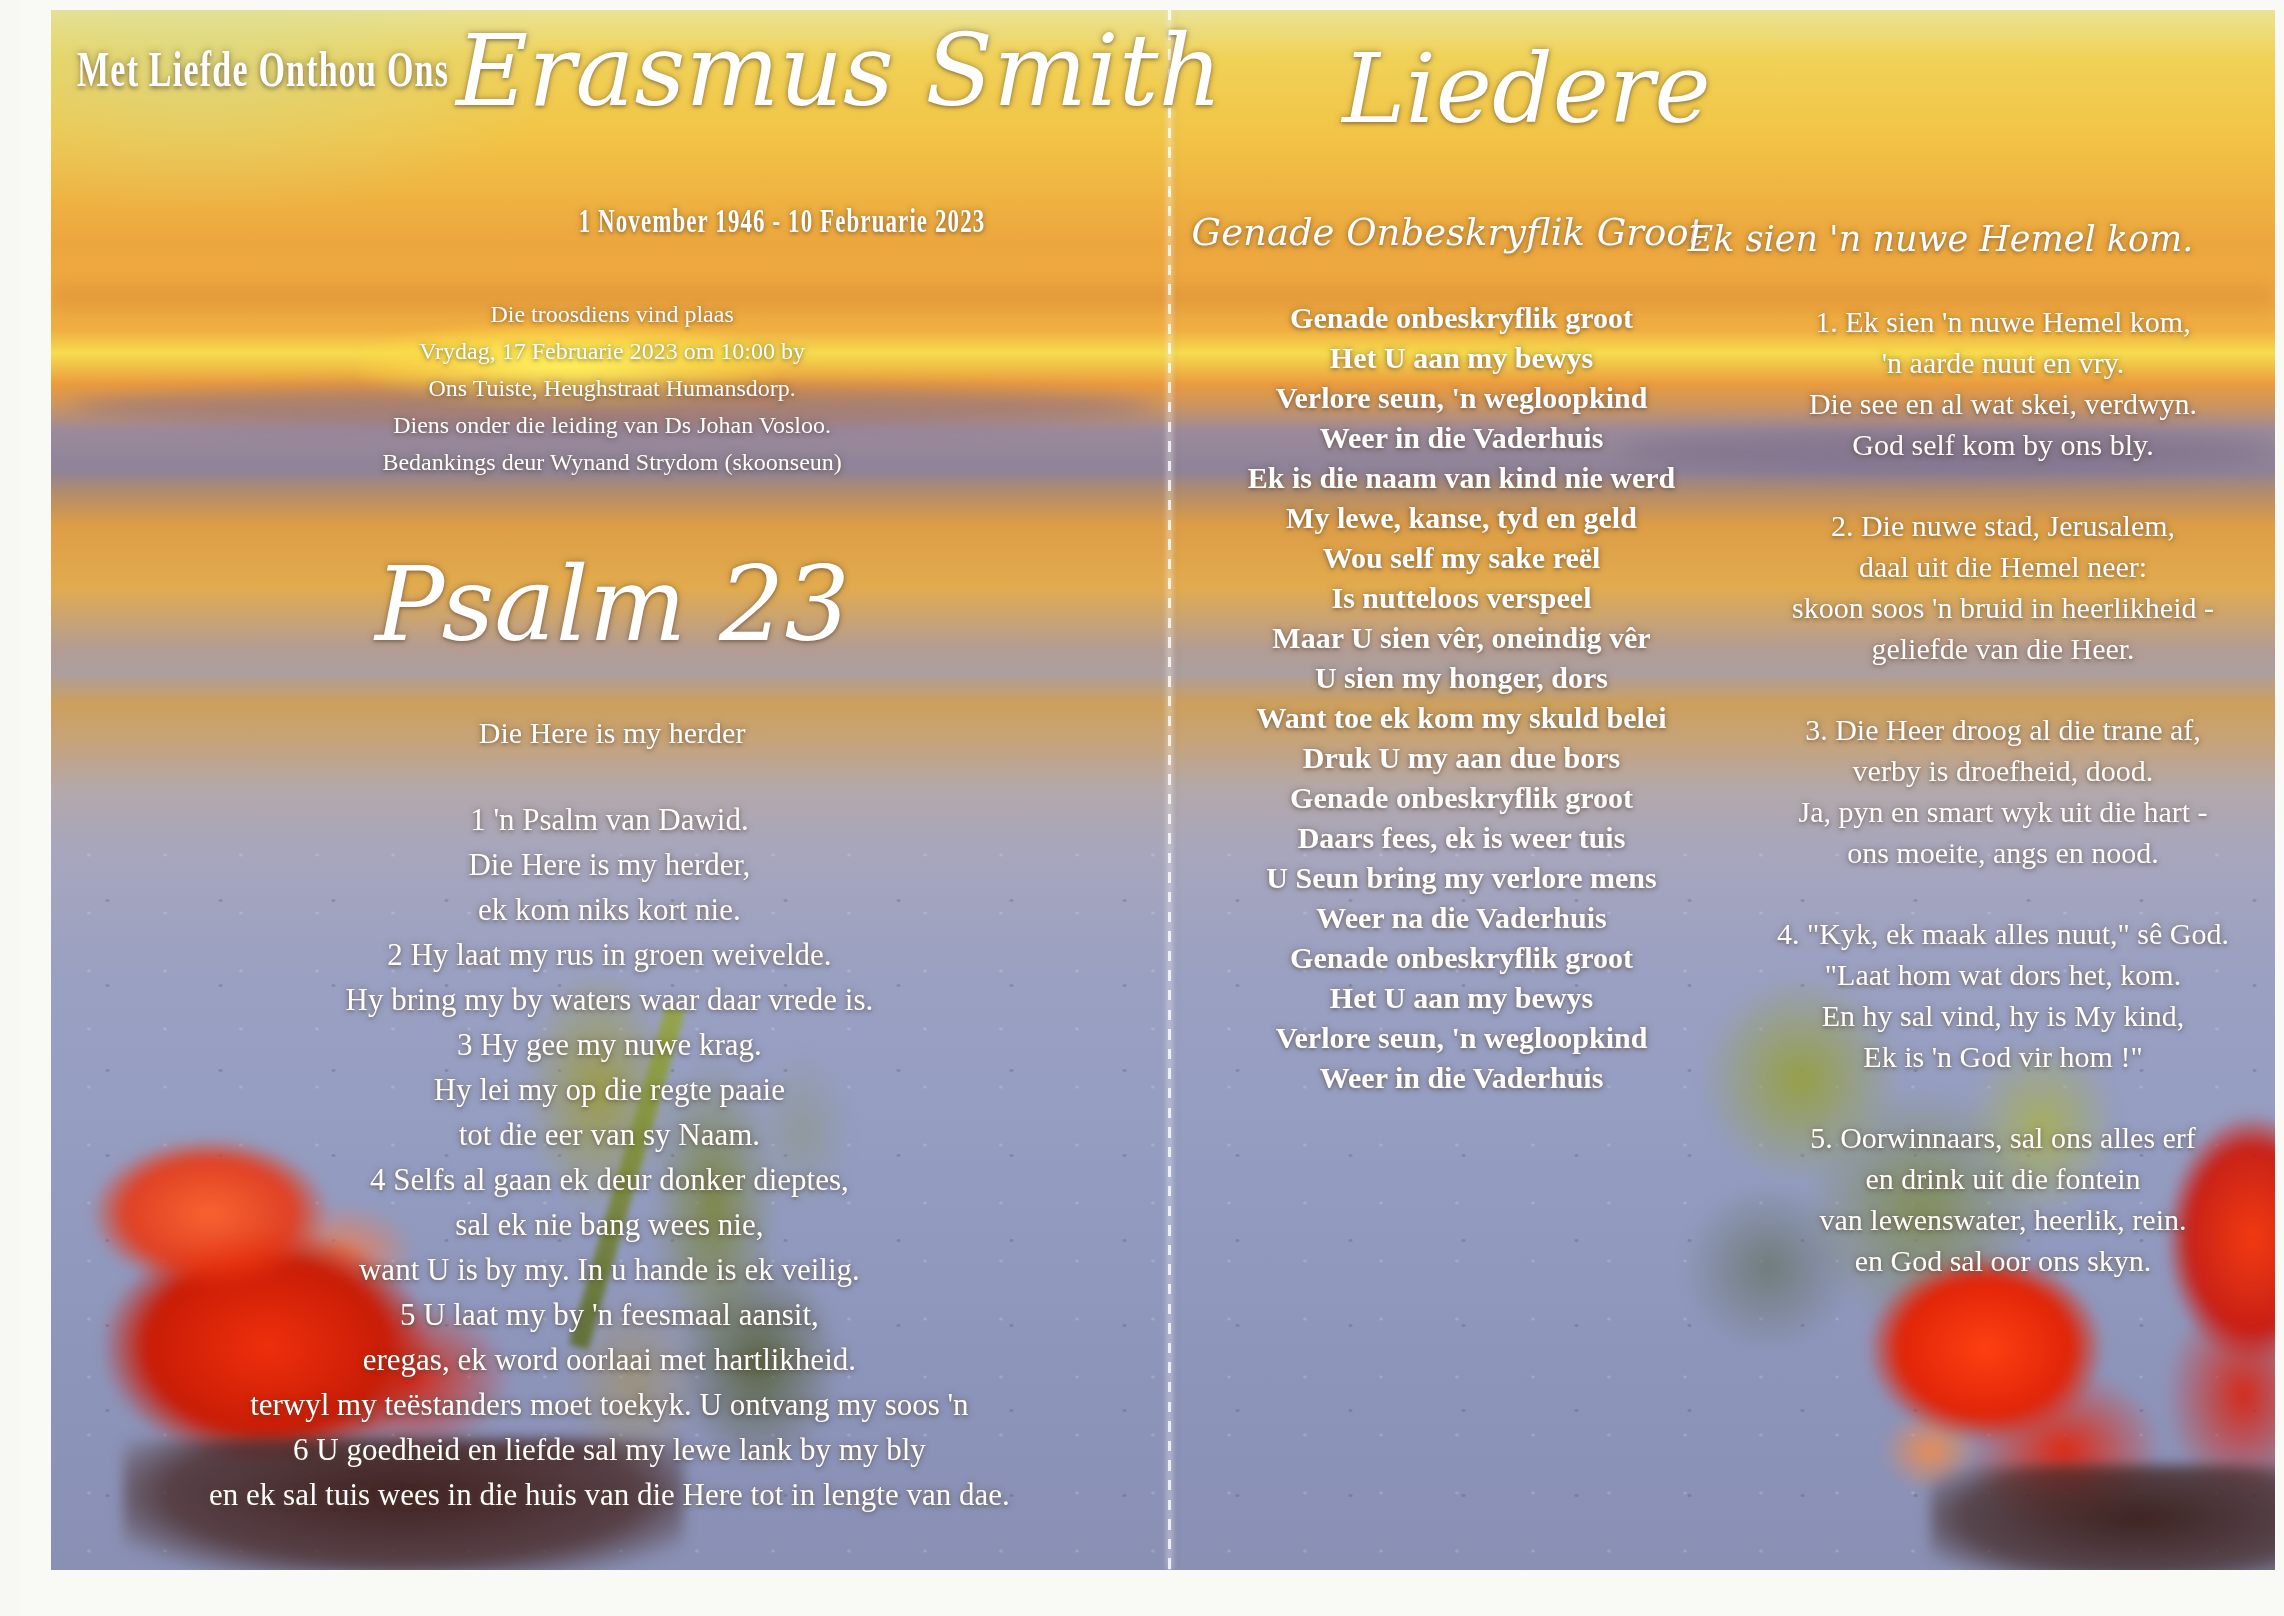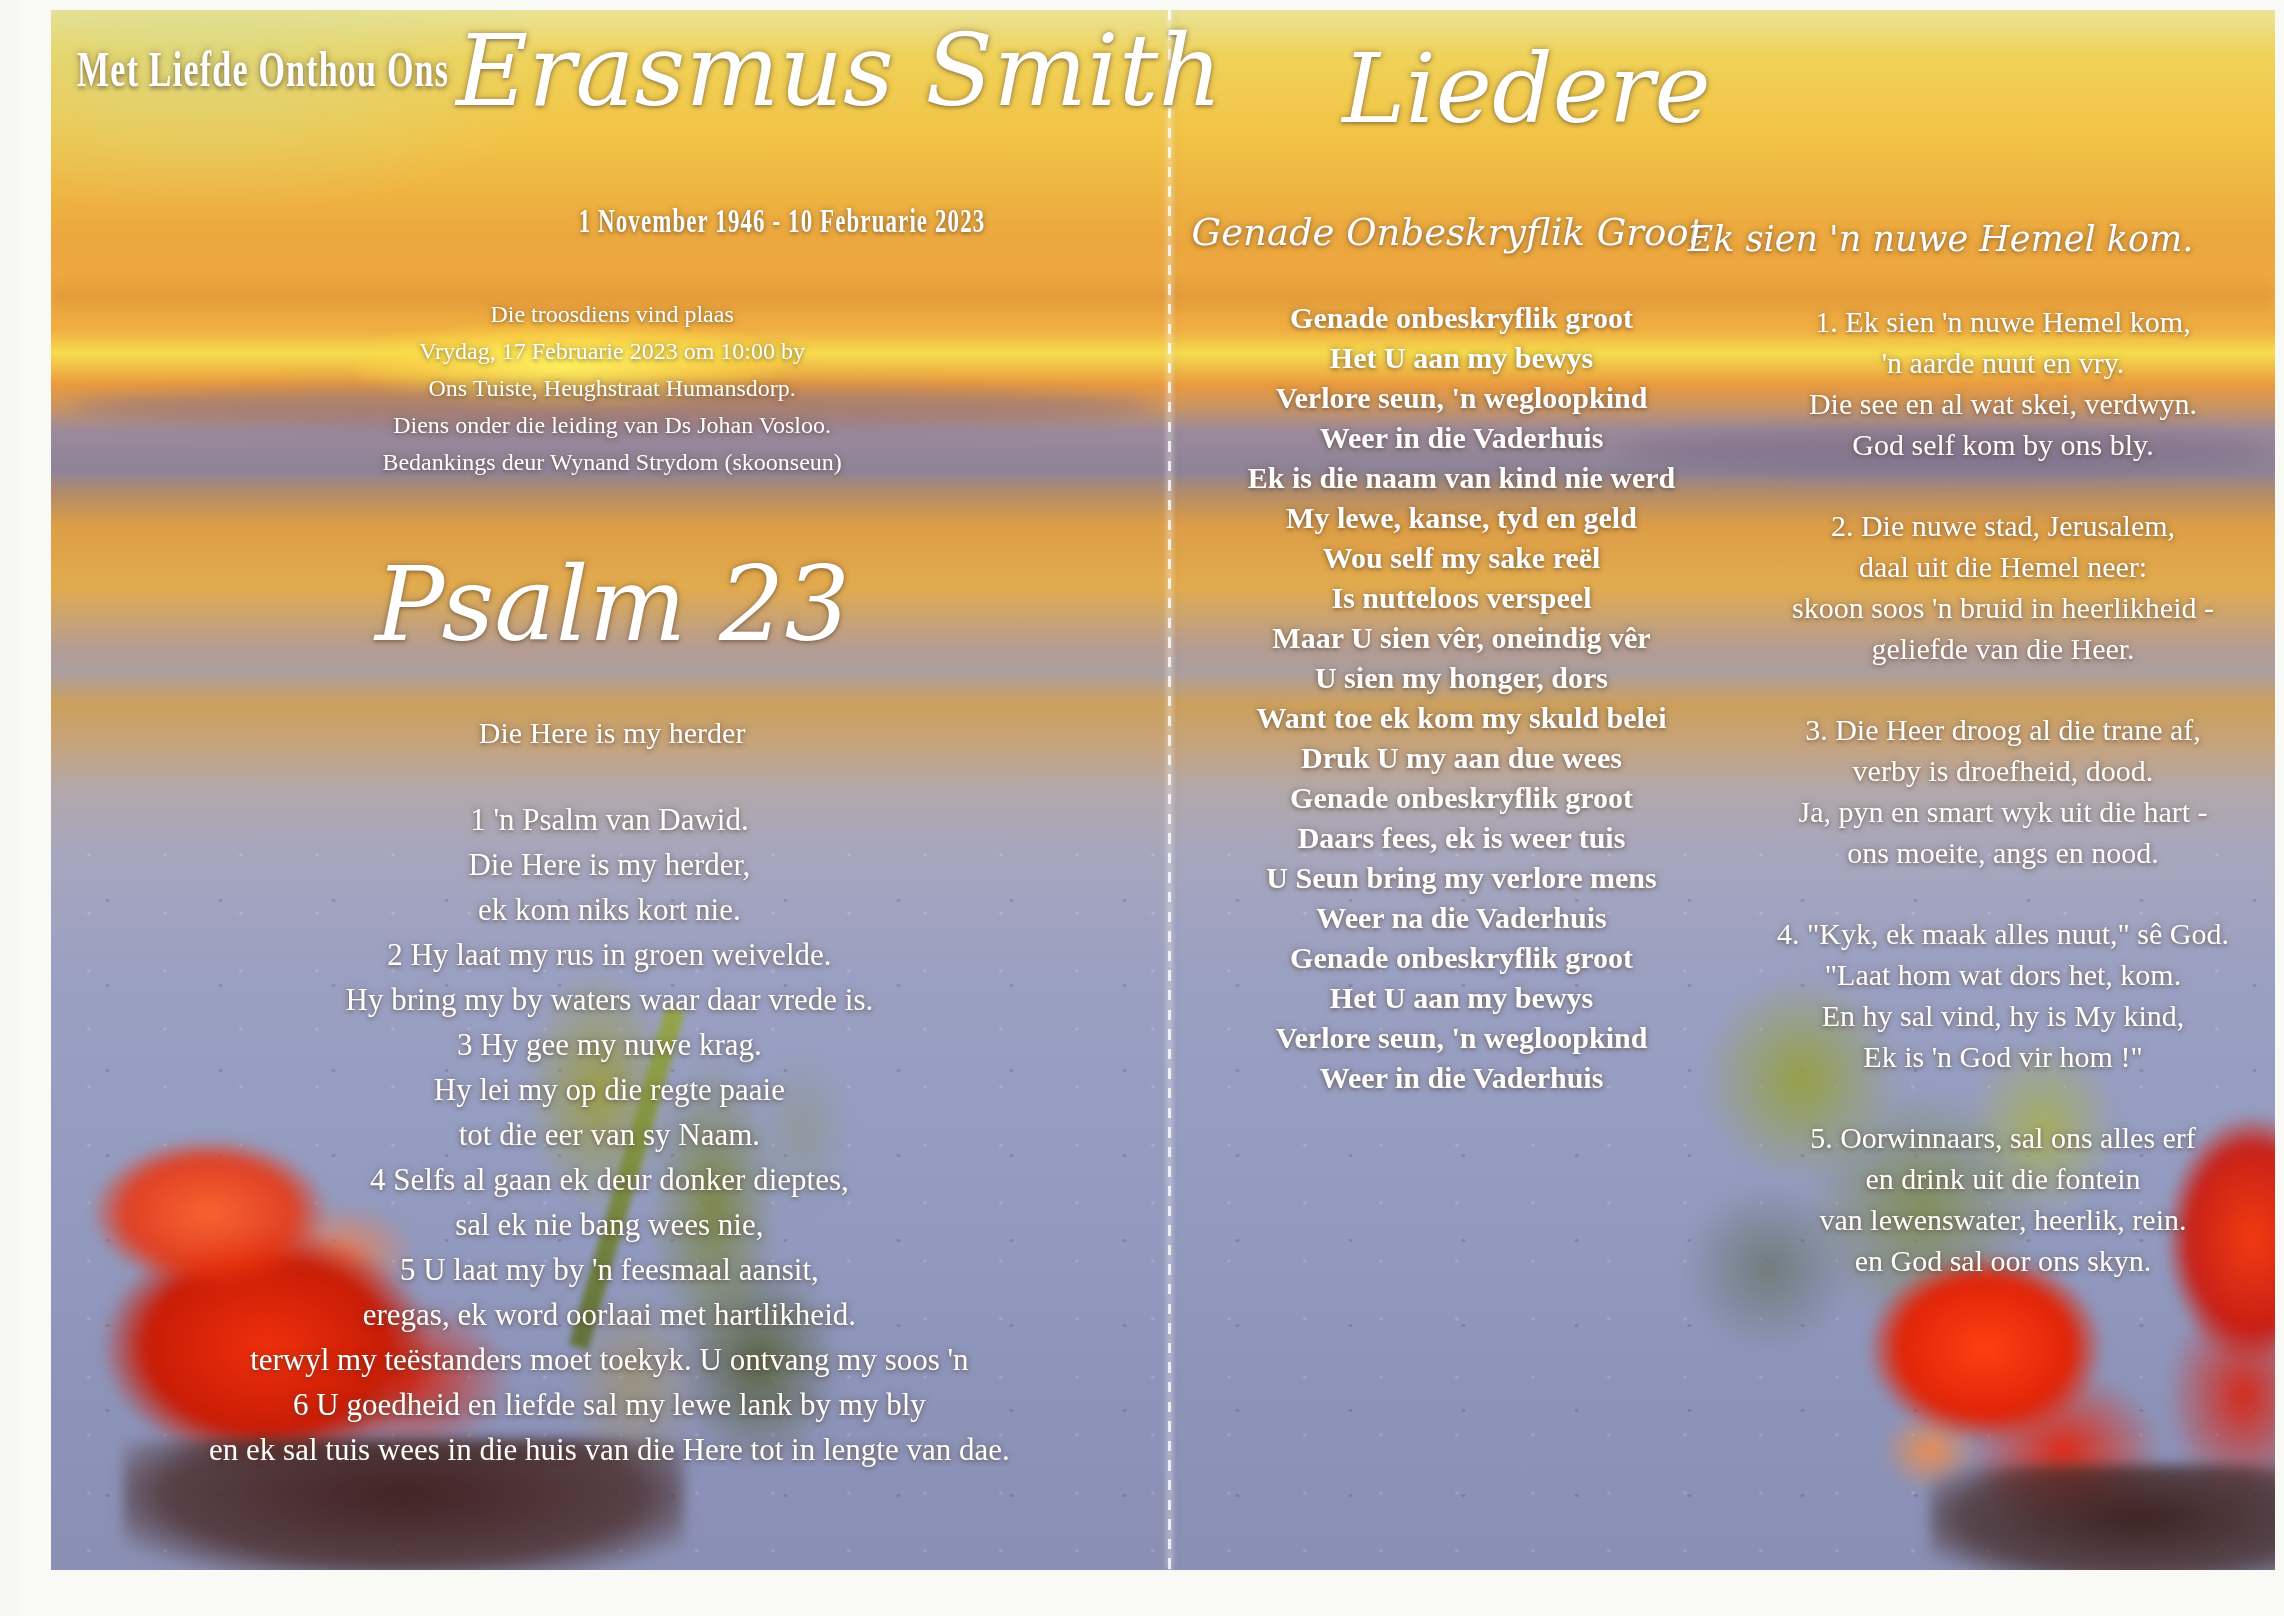--- a/index.html
+++ b/index.html
@@ -186,20 +186,21 @@
           <div>1 'n Psalm van Dawid.</div>
           <div>Die Here is my herder,</div>
           <div>ek kom niks kort nie.</div>
           <div>2 Hy laat my rus in groen weivelde.</div>
           <div>Hy bring my by waters waar daar vrede is.</div>
           <div>3 Hy gee my nuwe krag.</div>
           <div>Hy lei my op die regte paaie</div>
           <div>tot die eer van sy Naam.</div>
           <div>4 Selfs al gaan ek deur donker dieptes,</div>
           <div>sal ek nie bang wees nie,</div>
+          <div>want U is by my. In u hande is ek veilig.</div>
           <div>5 U laat my by 'n feesmaal aansit,</div>
           <div>eregas, ek word oorlaai met hartlikheid.</div>
           <div>terwyl my teëstanders moet toekyk. U ontvang my soos 'n</div>
           <div>6 U goedheid en liefde sal my lewe lank by my bly</div>
           <div>en ek sal tuis wees in die huis van die Here tot in lengte van dae.</div>
         </div>
     </section>
 
     <section class="page">
       <h1 class="txt script liedere center">Liedere</h1>
@@ -213,21 +214,21 @@
           <div>Het U aan my bewys</div>
           <div>Verlore seun, 'n wegloopkind</div>
           <div>Weer in die Vaderhuis</div>
           <div>Ek is die naam van kind nie werd</div>
           <div>My lewe, kanse, tyd en geld</div>
           <div>Wou self my sake reël</div>
           <div>Is nutteloos verspeel</div>
           <div>Maar U sien vêr, oneindig vêr</div>
           <div>U sien my honger, dors</div>
           <div>Want toe ek kom my skuld belei</div>
-          <div>Druk U my aan due wees</div>
+          <div>Druk U my aan due bors</div>
           <div>Genade onbeskryflik groot</div>
           <div>Daars fees, ek is weer tuis</div>
           <div>U Seun bring my verlore mens</div>
           <div>Weer na die Vaderhuis</div>
           <div>Genade onbeskryflik groot</div>
           <div>Het U aan my bewys</div>
           <div>Verlore seun, 'n wegloopkind</div>
           <div>Weer in die Vaderhuis</div>
         </div>
 

